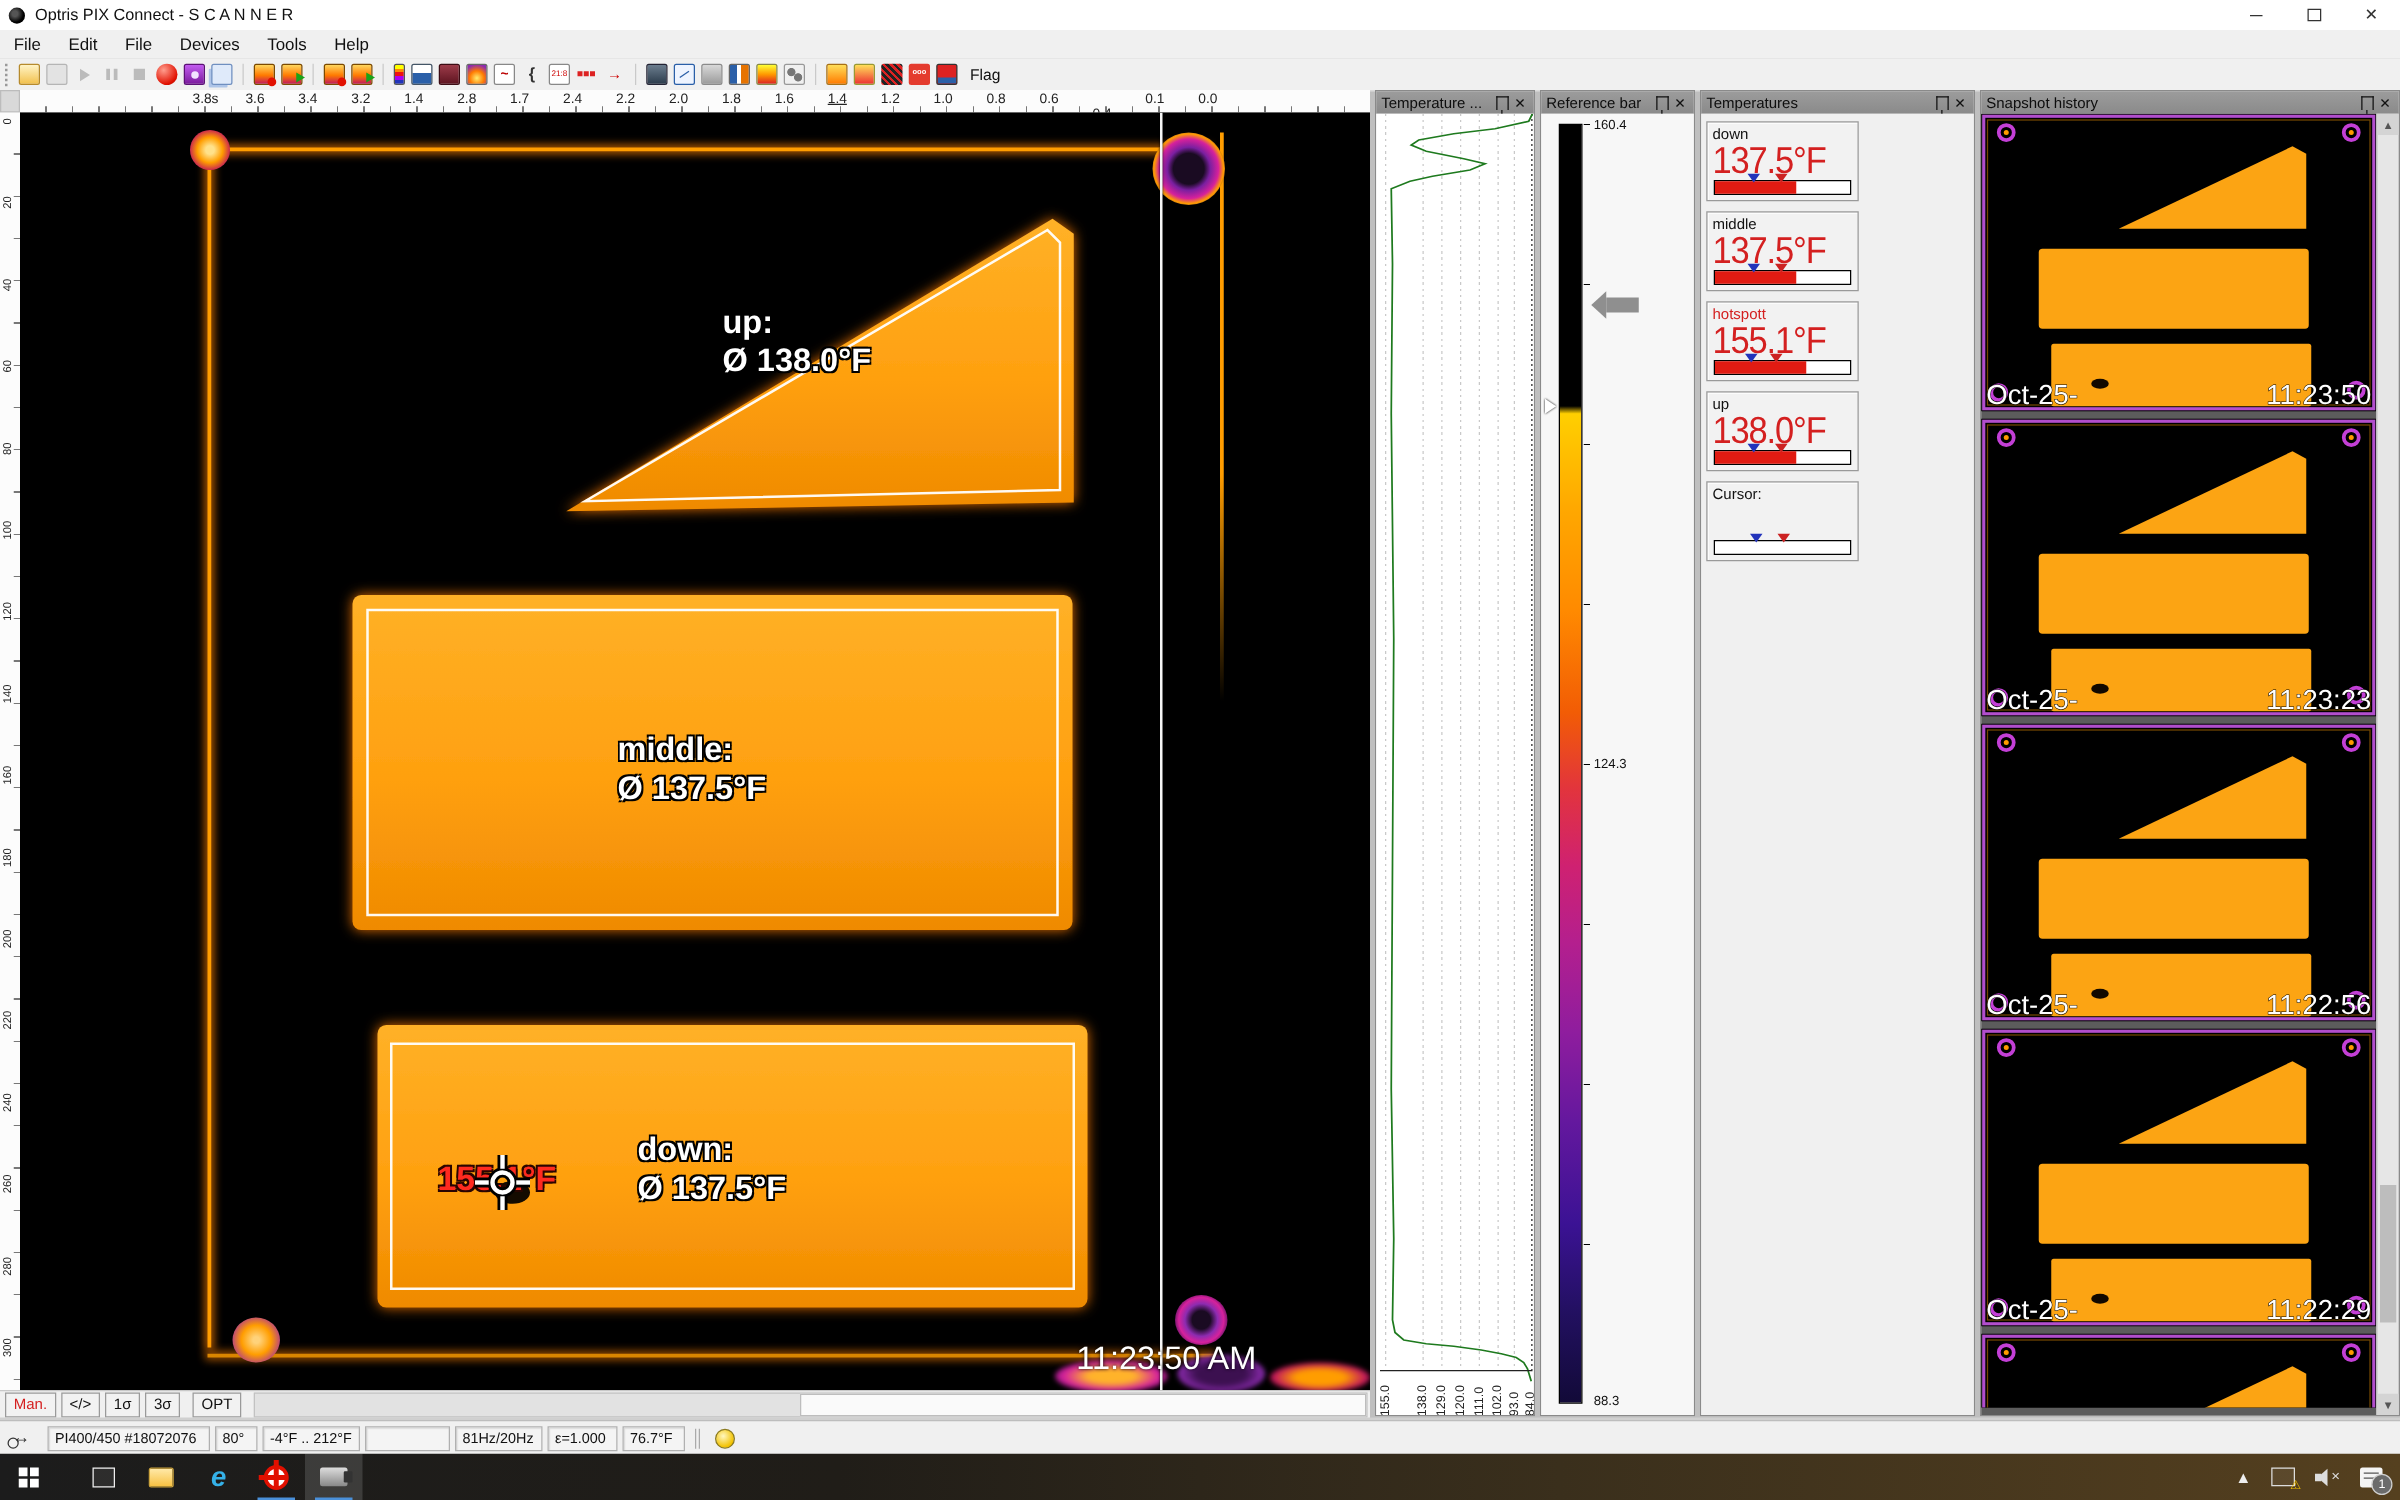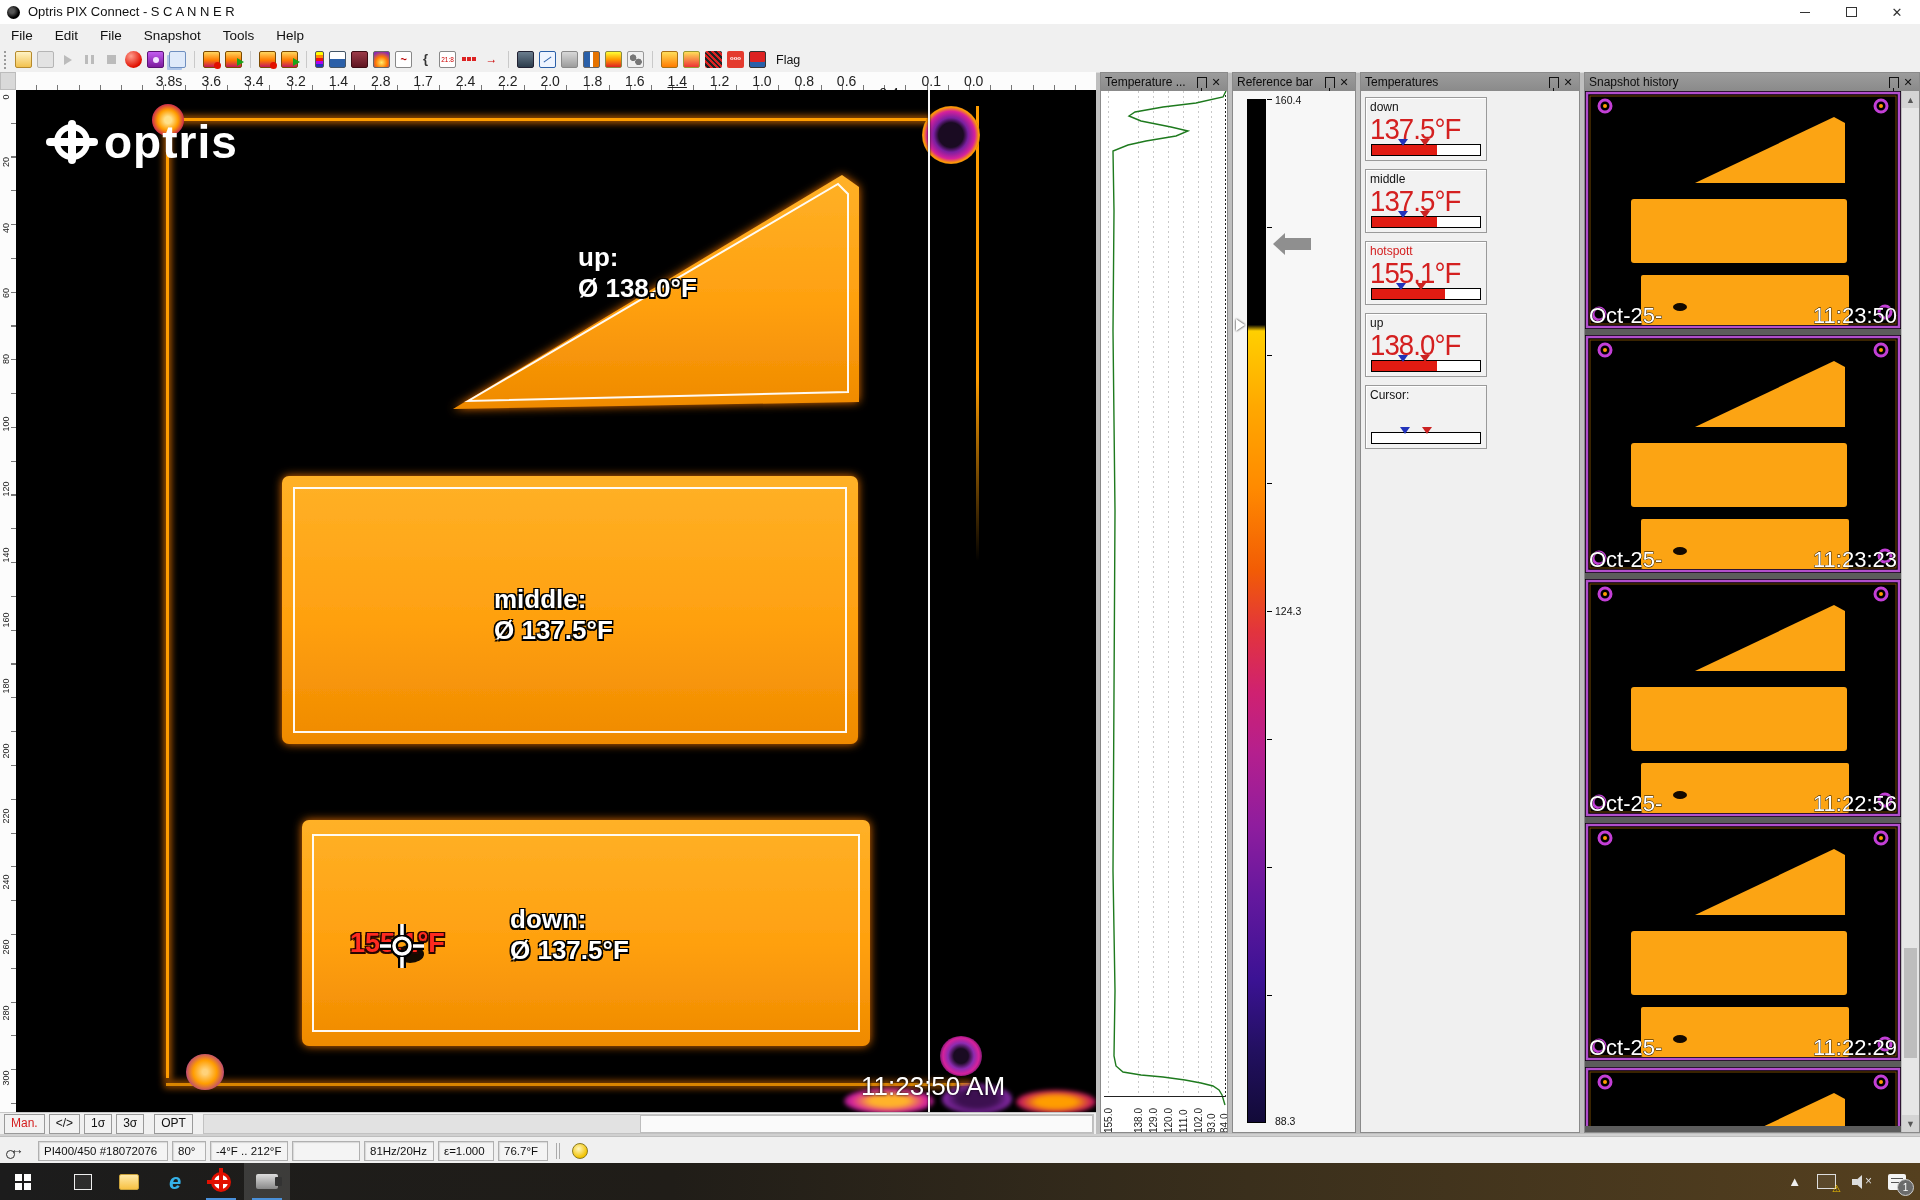--- a/index.html
+++ b/index.html
@@ -60,21 +60,21 @@
   .i-hatch{background:repeating-linear-gradient(45deg,#d22 0 2px,#222 2px 4px);}
   .i-3oo{background:#e43b2e;color:#fff;font:bold 6px/15px "Liberation Sans",sans-serif;text-align:center;}
   .i-3oo::before{content:"ooo";}
   .i-floppy2{background:#d22;border:1px solid #333;box-shadow:inset 0 -5px 0 #2a5fa8;}
   #flag-label{font-size:12.5px;color:#111;margin-left:10px;}
   
   #ruler-corner{left:0;top:72px;width:16px;height:18px;background:#d9d9d9;border:1px solid #bcbcbc;box-sizing:border-box;}
   #top-ruler{left:16px;top:72px;width:1080px;height:18px;background:#fcfcfc;border-bottom:1px solid #9a9a9a;overflow:hidden;}
   #top-ruler .minor{position:absolute;left:0;top:13px;width:1080px;height:5px;
      background:repeating-linear-gradient(90deg,transparent 0 20.1px,#777 20.1px 21.2px);}
-  .rlab{position:absolute;top:1px;width:30px;text-align:center;font-size:14px;color:#222;}
+  .rlab{position:absolute;top:1px;width:30px;text-align:left;font-size:11px;color:#222;}
   #left-ruler{left:0;top:90px;width:16px;height:1022px;background:#fcfcfc;border-right:1px solid #9a9a9a;overflow:hidden;}
   #left-ruler .minor{position:absolute;left:11px;top:0;width:5px;height:1022px;
      background:repeating-linear-gradient(180deg,transparent 0 32.7px,#777 32.7px 33.8px);}
   .llab{position:absolute;left:-9px;width:30px;text-align:center;font-size:9px;color:#222;transform:rotate(-90deg);}
   
   #thermal{left:16px;top:90px;width:1080px;height:1022px;background:#000;overflow:hidden;}
   #logo{left:30px;top:26px;display:flex;align-items:center;gap:6px;color:#fff;}
   #logo .logo-text{font-size:46px;font-weight:700;letter-spacing:1px;line-height:1;}
   .frame{position:absolute;background:#ff9d00;box-shadow:0 0 7px 2px rgba(255,130,0,.75);}
   #frame-left{left:150px;top:28px;width:3px;height:960px;}
@@ -195,21 +195,21 @@
   <div id="title-text" class="abs">Optris PIX Connect - S C A N N E R</div>
   <div id="btn-min" class="capbtn abs"></div>
   <div id="btn-max" class="capbtn abs"></div>
   <div id="btn-close" class="capbtn abs">✕</div>
 </div>
 
 <div id="menubar" class="abs">
   <span class="menu-item">File</span>
   <span class="menu-item">Edit</span>
   <span class="menu-item">File</span>
-  <span class="menu-item">Snapshot</span>
+  <span class="menu-item">Devices</span>
   <span class="menu-item">Tools</span>
   <span class="menu-item">Help</span>
 </div>
 
 <div id="toolbar" class="abs">
   <span id="tb-handle"></span>
   <span id="toolbar-icons">
       <span class="ti i-folder"></span>
       <span class="ti i-gray"></span>
       <span class="ti i-play"></span>
@@ -322,28 +322,20 @@
     </defs>
     <polygon points="437,319 826,85 843,97 843,312" fill="url(#og)" filter="url(#glow)"></polygon>
     <polygon points="452,311 822,94 832,104 832,302" fill="none" stroke="#ffffff" stroke-width="2" opacity=".95"></polygon>
     <rect x="266" y="386" width="576" height="268" rx="7" fill="url(#og)" filter="url(#glow)"></rect>
     <rect x="278" y="398" width="552" height="244" fill="none" stroke="#ffffff" stroke-width="2" opacity=".95"></rect>
     <rect x="286" y="730" width="568" height="226" rx="7" fill="url(#og)" filter="url(#glow)"></rect>
     <rect x="297" y="745" width="546" height="196" fill="none" stroke="#ffffff" stroke-width="2" opacity=".95"></rect>
     <ellipse cx="394" cy="864" rx="14" ry="9" fill="#140b00"></ellipse>
   </svg>
 
-  <div id="logo" class="abs">
-    <svg width="52" height="52" viewBox="0 0 52 52">
-      <circle cx="26" cy="26" r="15" fill="none" stroke="#fff" stroke-width="6"></circle>
-      <rect x="0" y="22" width="52" height="8" rx="4" fill="#fff"></rect>
-      <rect x="22" y="4" width="8" height="44" rx="4" fill="#fff"></rect>
-    </svg>
-    <span class="logo-text">optris</span>
-  </div>
 
   <div id="cursor-vline" class="abs"></div>
 
   <div class="ovl" style="left:562px;top:152px">
     <div>up:</div>
       <div>Ø 138.0°F</div>
   </div>
   <div class="ovl" style="left:478px;top:494px">
     <div>middle:</div>
       <div>Ø 137.5°F</div>

